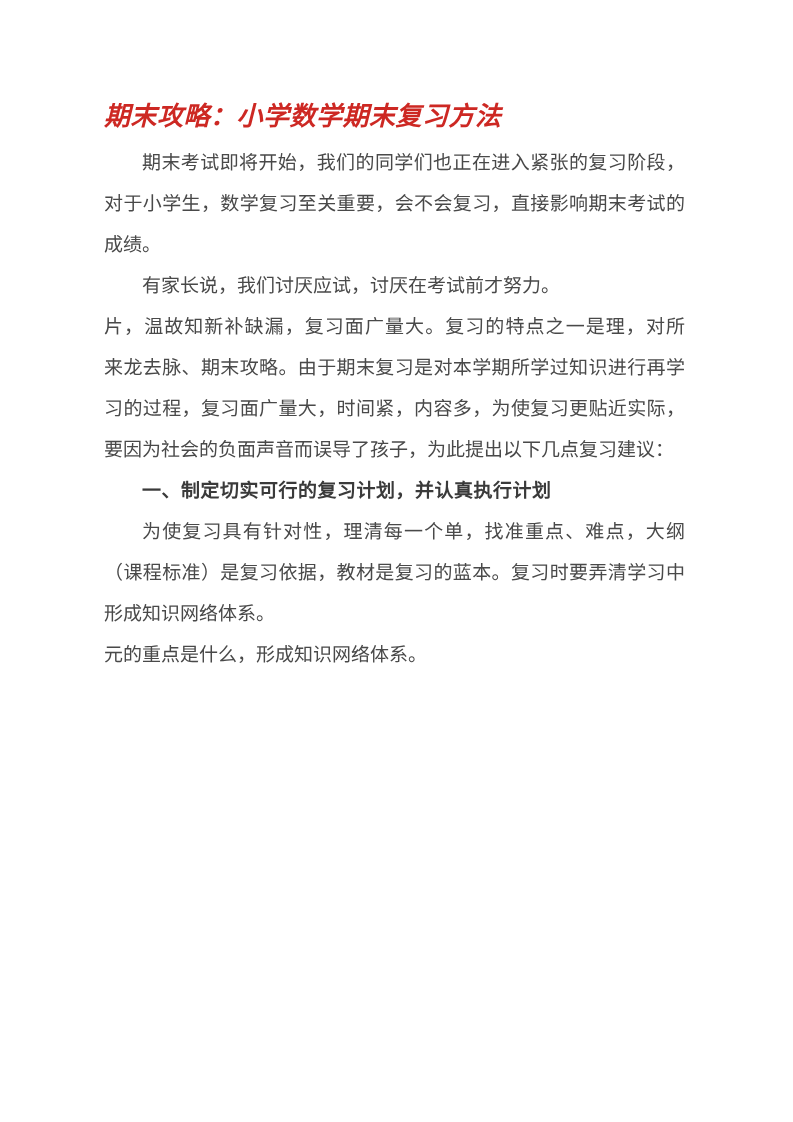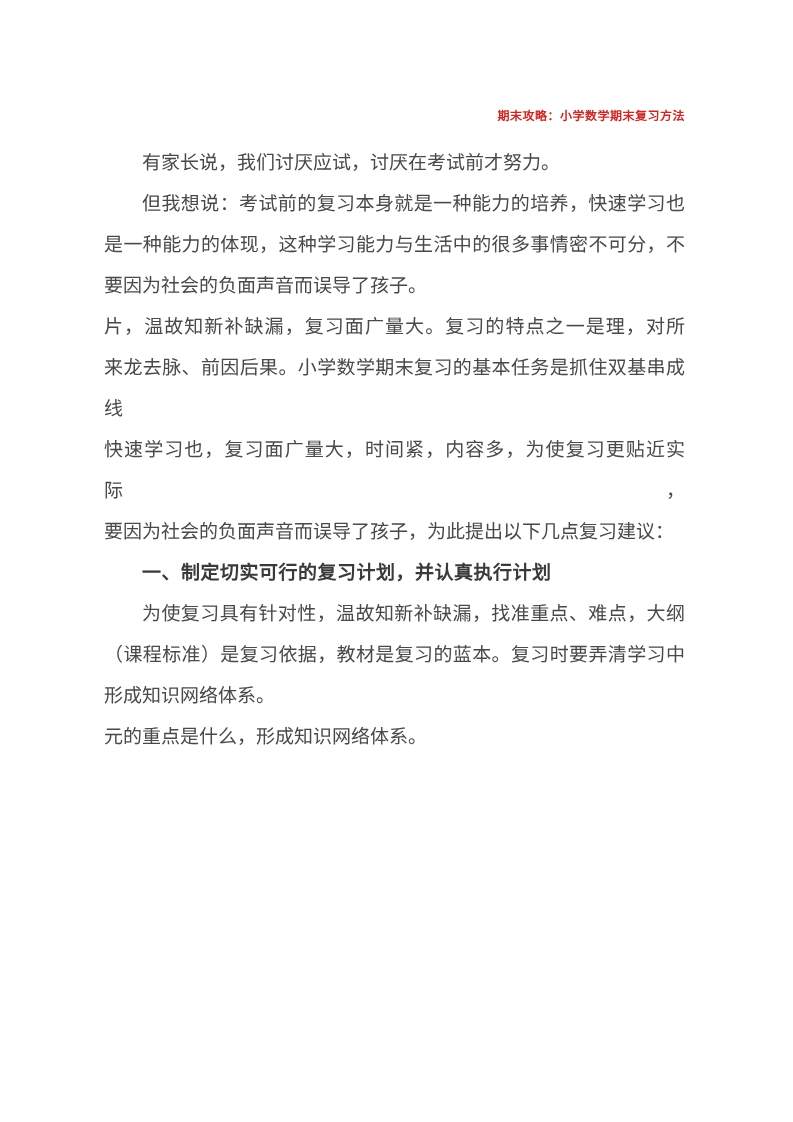--- a/index.html
+++ b/index.html
@@ -16,27 +16,28 @@
     height: 1122px;
     overflow: hidden;
   }
   .page {
     width: 793px;
     height: 1122px;
     background: var(--bg);
     padding: 96px 108px 0 104px;
   }
   .doc-title {
-    font-size: 12px;
+    font-size: 26px;
     font-weight: bold;
     color: var(--accent);
-    text-align: right;
+    text-align: left;
     line-height: 41px;
     margin-bottom: 5px;
     letter-spacing: 0.5px;
+    font-style: italic;
   }
   .para { color: var(--text); }
   .line {
     font-size: 19px;
     line-height: 41px;
     text-align: justify;
     text-align-last: justify;
     color: var(--text);
   }
   .line.first { text-indent: 2em; }
@@ -47,44 +48,44 @@
     letter-spacing: 0.5px;
   }
 </style>
 </head>
 <body>
 
 <div class="page">
 
   <div class="doc-title">期末攻略：小学数学期末复习方法</div>
 
+  <div class="para">
+    <div class="line first">期末考试即将开始，我们的同学们也正在进入紧张的复习阶段，</div>
+    <div class="line">对于小学生，数学复习至关重要，会不会复习，直接影响期末考试的</div>
+    <div class="line last">成绩。</div>
+  </div>
 
   <div class="para">
     <div class="line first last">有家长说，我们讨厌应试，讨厌在考试前才努力。</div>
   </div>
 
-  <div class="para">
-    <div class="line first">但我想说：考试前的复习本身就是一种能力的培养，快速学习也</div>
-    <div class="line">是一种能力的体现，这种学习能力与生活中的很多事情密不可分，不</div>
-    <div class="line last">要因为社会的负面声音而误导了孩子。</div>
-  </div>
 
   <div class="para">
     <div class="line">片，温故知新补缺漏，复习面广量大。复习的特点之一是理，对所</div>
-    <div class="line">来龙去脉、前因后果。小学数学期末复习的基本任务是抓住双基串成线</div>
-    <div class="line">快速学习也，复习面广量大，时间紧，内容多，为使复习更贴近实际，</div>
+    <div class="line">来龙去脉、期末攻略。由于期末复习是对本学期所学过知识进行再学</div>
+    <div class="line">习的过程，复习面广量大，时间紧，内容多，为使复习更贴近实际，</div>
     <div class="line last">要因为社会的负面声音而误导了孩子，为此提出以下几点复习建议：</div>
   </div>
 
   <div class="para">
     <div class="line heading first last">一、制定切实可行的复习计划，并认真执行计划</div>
   </div>
 
   <div class="para">
-    <div class="line first">为使复习具有针对性，温故知新补缺漏，找准重点、难点，大纲</div>
+    <div class="line first">为使复习具有针对性，理清每一个单，找准重点、难点，大纲</div>
     <div class="line">（课程标准）是复习依据，教材是复习的蓝本。复习时要弄清学习中</div>
     <div class="line last">形成知识网络体系。</div>
   </div>
 
   <div class="para">
     <div class="line last">元的重点是什么，形成知识网络体系。</div>
   </div>
 
 </div>
 

